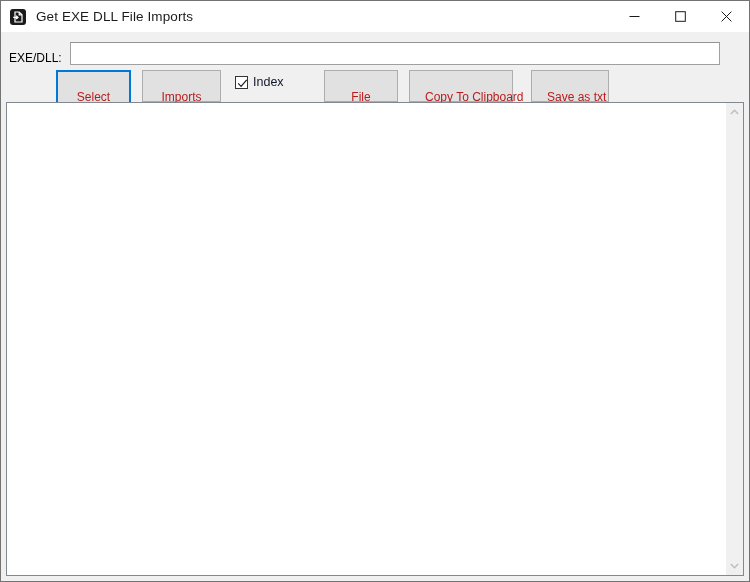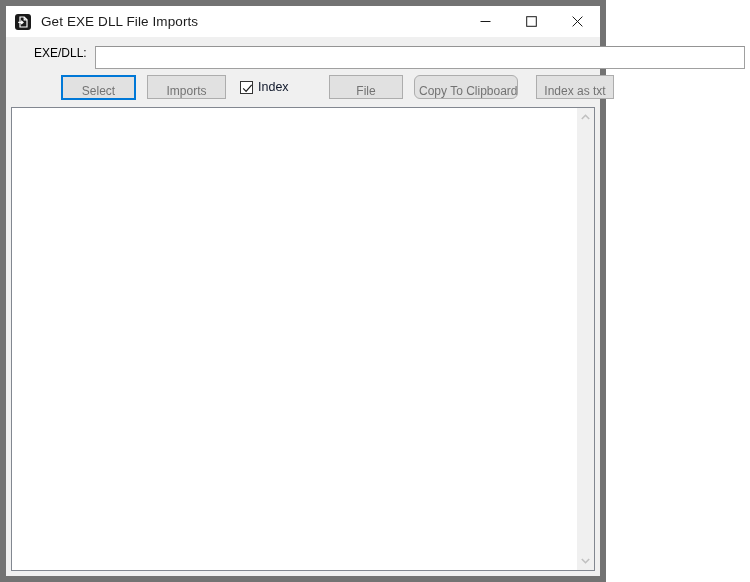--- a/index.html
+++ b/index.html
@@ -12,24 +12,24 @@
     height: 582px;
     overflow: hidden;
     font-family: "Liberation Sans", sans-serif;
     -webkit-font-smoothing: antialiased;
   }
 
   .window {
     position: absolute;
     left: 0;
     top: 0;
-    width: 606px;
+    width: 750px;
     height: 582px;
     box-sizing: border-box;
-    border: 6px solid #737373;
+    border: 1px solid #737373;
     background: #f0f0f0;
     display: flex;
     flex-direction: column;
   }
 
   
   .titlebar {
     height: 31px;
     min-height: 31px;
     background: #ffffff;
@@ -78,22 +78,21 @@
     min-height: 70px;
     position: relative;
   }
 
   .field-row {
     position: absolute;
     left: 0;
     top: 9px;
     height: 24px;
     display: flex;
-    align-items: flex-start;
-    margin-left: 20px;
+    align-items: flex-end;
   }
   .field-label {
     margin-left: 8px;
     font-size: 12px;
     color: #000000;
     white-space: nowrap;
     user-select: none;
   }
   .path-input {
     box-sizing: border-box;
@@ -119,37 +118,37 @@
 
   .btn {
     position: absolute;
     top: 0;
     box-sizing: border-box;
     height: 24px;
     background: #e1e1e1;
     border: 1px solid #adadad;
     font-family: "Liberation Sans", sans-serif;
     font-size: 12px;
-    color: #737373;
-    padding: 4px;
+    color: #b91c1c;
+    padding: 15px;
     text-align: center;
     line-height: 22px;
     white-space: nowrap;
     user-select: none;
   }
   .btn.default {
     border: 2px solid #0078d7;
     line-height: 20px;
     background: #e1e1e1;
   }
 
   .btn-select    { left: 55px;  width: 75px; top: 0; height: 25px; }
   .btn-analysis  { left: 141px; width: 79px; }
   .btn-clear     { left: 323px; width: 74px; }
-  .btn-copy      { left: 408px; width: 104px; border-radius: 6px; }
+  .btn-copy      { left: 408px; width: 104px; }
   .btn-save      { left: 530px; width: 78px; }
 
   .checkbox-group {
     position: absolute;
     left: 234px;
     top: 2px;
     display: flex;
     align-items: center;
     height: 20px;
   }
@@ -269,21 +268,21 @@
         <span class="cbox">
           <svg width="11" height="11" viewBox="0 0 11 11">
             <path d="M1.2 5.4 L4.1 8.3 L9.7 1.8" fill="none" stroke="#1a1a1a" stroke-width="1.2"></path>
           </svg>
         </span>
         <span class="cbox-label">Index</span>
       </div>
 
       <button class="btn btn-clear">File</button>
       <button class="btn btn-copy">Copy To Clipboard</button>
-      <button class="btn btn-save">Index as txt</button>
+      <button class="btn btn-save">Save as txt</button>
     </div>
   </div>
 
   <div class="content-wrap">
     <div class="content-text"></div>
 
     <div class="scrollbar">
       <div class="sb-arrow">
         <svg width="9" height="6" viewBox="0 0 9 6">
           <path d="M0.8 5 L4.5 1.3 L8.2 5" fill="none" stroke="#c0c0c0" stroke-width="1.6"></path>

